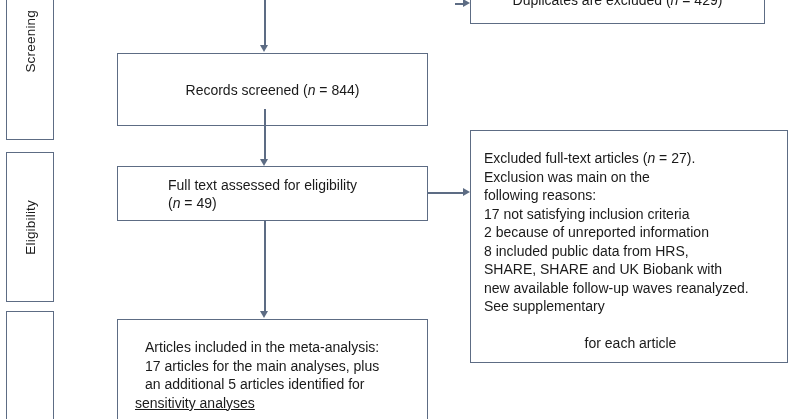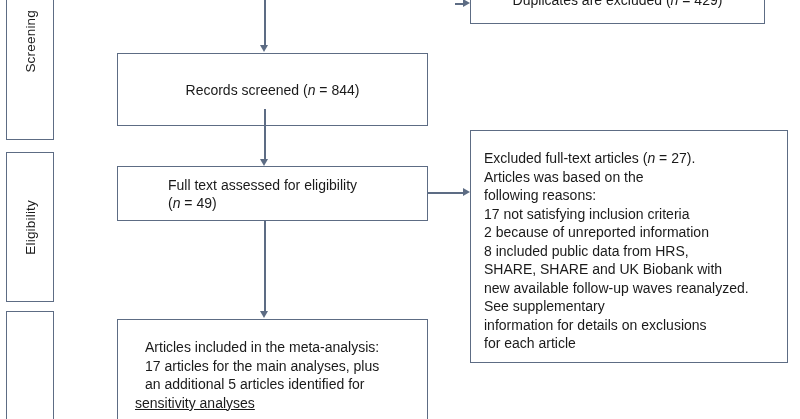--- a/index.html
+++ b/index.html
@@ -130,30 +130,29 @@
   <div class="box" style="left:117px; top:166px; width:311px; height:55px;">
     <div class="box-text left-text" style="top:9px; left:50px;">Full text assessed for eligibility</div>
     <div class="box-text left-text" style="top:27px; left:50px;">(<span class="italic-n">n</span> = 49)</div>
   </div>
 
   <div class="h-line" style="left:428px; top:192px; width:35px;"></div>
   <div class="arrow-right" style="left:463px; top:188px;"></div>
 
   <div class="box" style="left:470px; top:130px; width:318px; height:233px;">
     <div class="box-text left-text" style="top:18px;">Excluded full-text articles (<span class="italic-n">n</span> = 27).</div>
-    <div class="box-text left-text" style="top:36.5px;">Articles was based on the</div>
+    <div class="box-text left-text" style="top:36.5px;">Exclusion was main on the</div>
     <div class="box-text left-text" style="top:55px;">following reasons:</div>
     <div class="box-text left-text" style="top:73.5px;">17 not satisfying inclusion criteria</div>
     <div class="box-text left-text" style="top:92px;">2 because of unreported information</div>
     <div class="box-text left-text" style="top:110.5px;">8 included public data from HRS,</div>
     <div class="box-text left-text" style="top:129px;">SHARE, SHARE and UK Biobank with</div>
     <div class="box-text left-text" style="top:147.5px;">new available follow-up waves reanalyzed.</div>
     <div class="box-text left-text" style="top:166px;">See supplementary</div>
-    <div class="box-text left-text" style="top:184.5px;">information for details on exclusions</div>
-    <div class="box-text left-text" style="top:203px;">for each article</div>
+    <div class="box-text left-text" style="top:203px;text-align:center;">for each article</div>
   </div>
 
   <div class="v-line" style="left:264px; top:221px; height:90px;"></div>
   <div class="arrow-down" style="left:260px; top:311px;"></div>
 
   <div class="box" style="left:117px; top:319px; width:311px; height:108px;">
     <div class="box-text left-text" style="top:18px; left:27px;">Articles included in the meta-analysis:</div>
     <div class="box-text left-text" style="top:36.5px; left:27px;">17 articles for the main analyses, plus</div>
     <div class="box-text left-text" style="top:55px; left:27px;">an additional 5 articles identified for</div>
     <div class="box-text left-text" style="top:73.5px; left:17px;text-decoration:underline;">sensitivity analyses</div>

